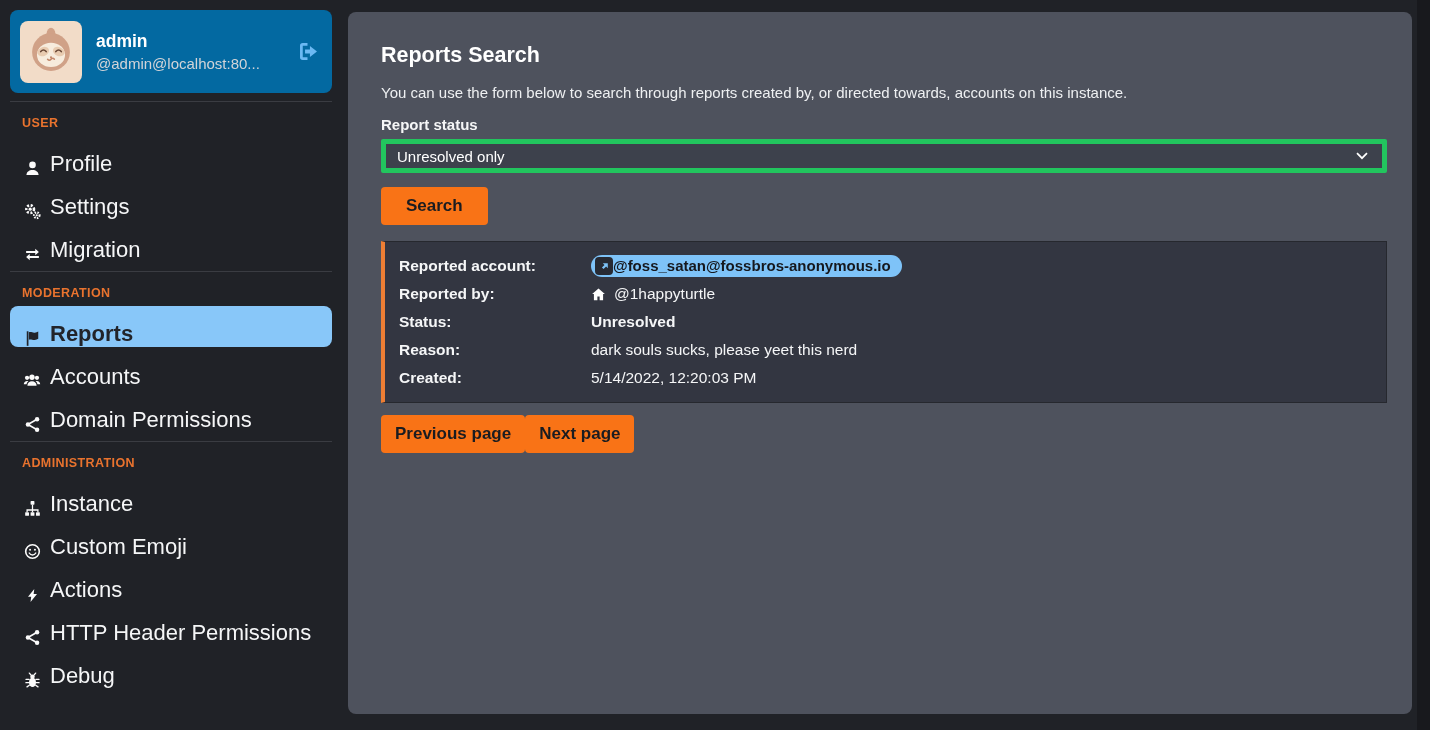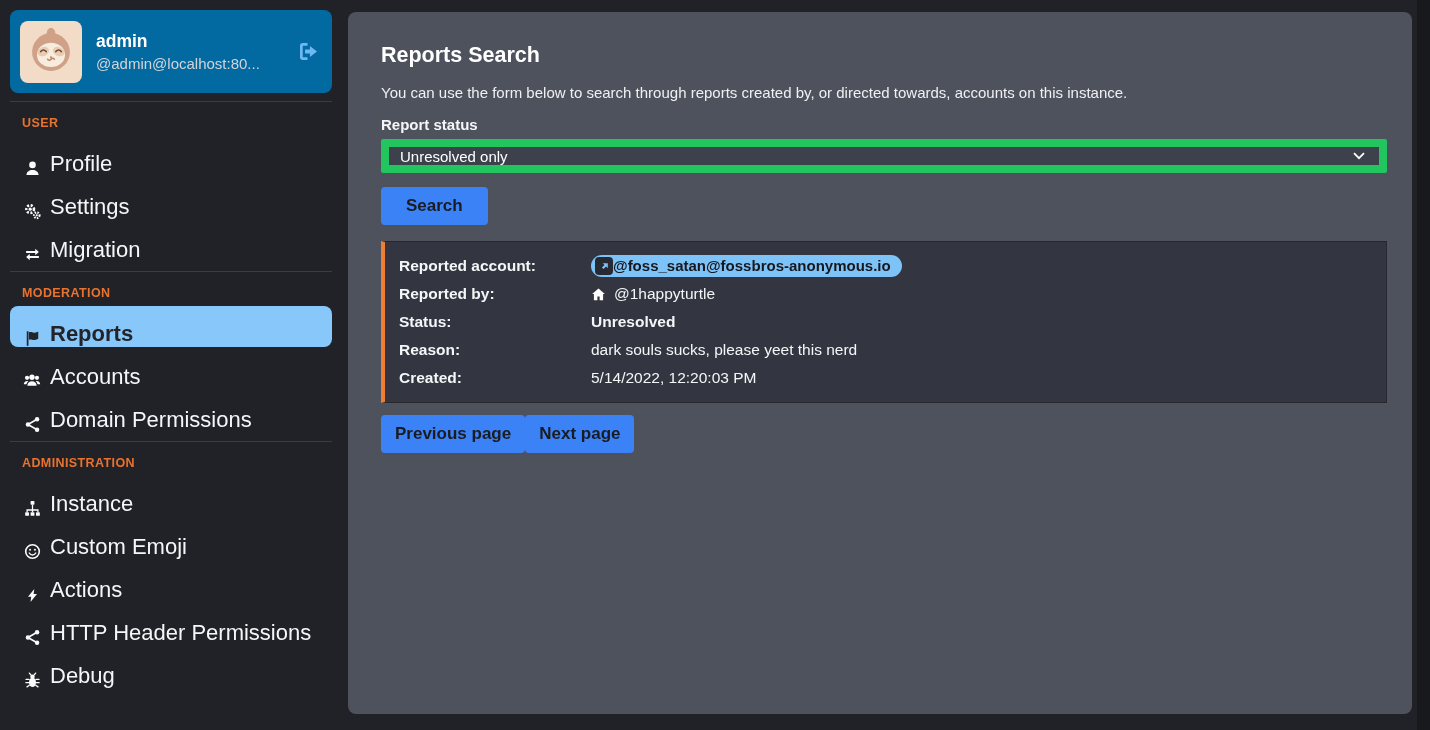--- a/index.html
+++ b/index.html
@@ -38,27 +38,27 @@
 
   
   .panel {
     flex:1; margin:12px 18px 16px 0; background:#4e525d; border-radius:8px;
     padding:31px 25px 0 33px; position:relative;
   }
   .page-title { font-size:21.5px; font-weight:bold; color:#ffffff; }
   .page-desc { font-size:15px; margin-top:16px; color:#eef0f2; }
   .field-label { display:block; font-size:15px; font-weight:bold; margin-top:15px; }
   .select {
-    margin-top:6px; height:34px; background:#3d414c; border:8px solid #22c55e;
+    margin-top:6px; height:34px; background:#3d414c; border:5px solid #22c55e;
     border-radius:2px; display:flex; align-items:center; padding:0 14px 0 11px;
     font-size:15px; color:#ffffff; cursor:pointer; position:relative;
   }
   .select .chev { margin-left:auto; display:flex; align-items:center; }
   .btn {
-    display:inline-block; background:#3b82f6; color:#1a1c21; border:none;
+    display:inline-block; background:#f97316; color:#1a1c21; border:none;
     border-radius:4px; font-family:inherit; font-weight:bold; font-size:17px;
     padding:9px 25px; cursor:pointer;
   }
   .btn.search { margin-top:14px; }
   .report-card {
     margin-top:16px; background:#333641; border:1px solid #26282e;
     border-left:4px solid #ee7e34; padding:11px 14px; font-size:15.5px;
   }
   .rgrid { display:grid; grid-template-columns:192px 1fr; row-gap:2px; }
   .rk { font-weight:bold; line-height:26px; }

